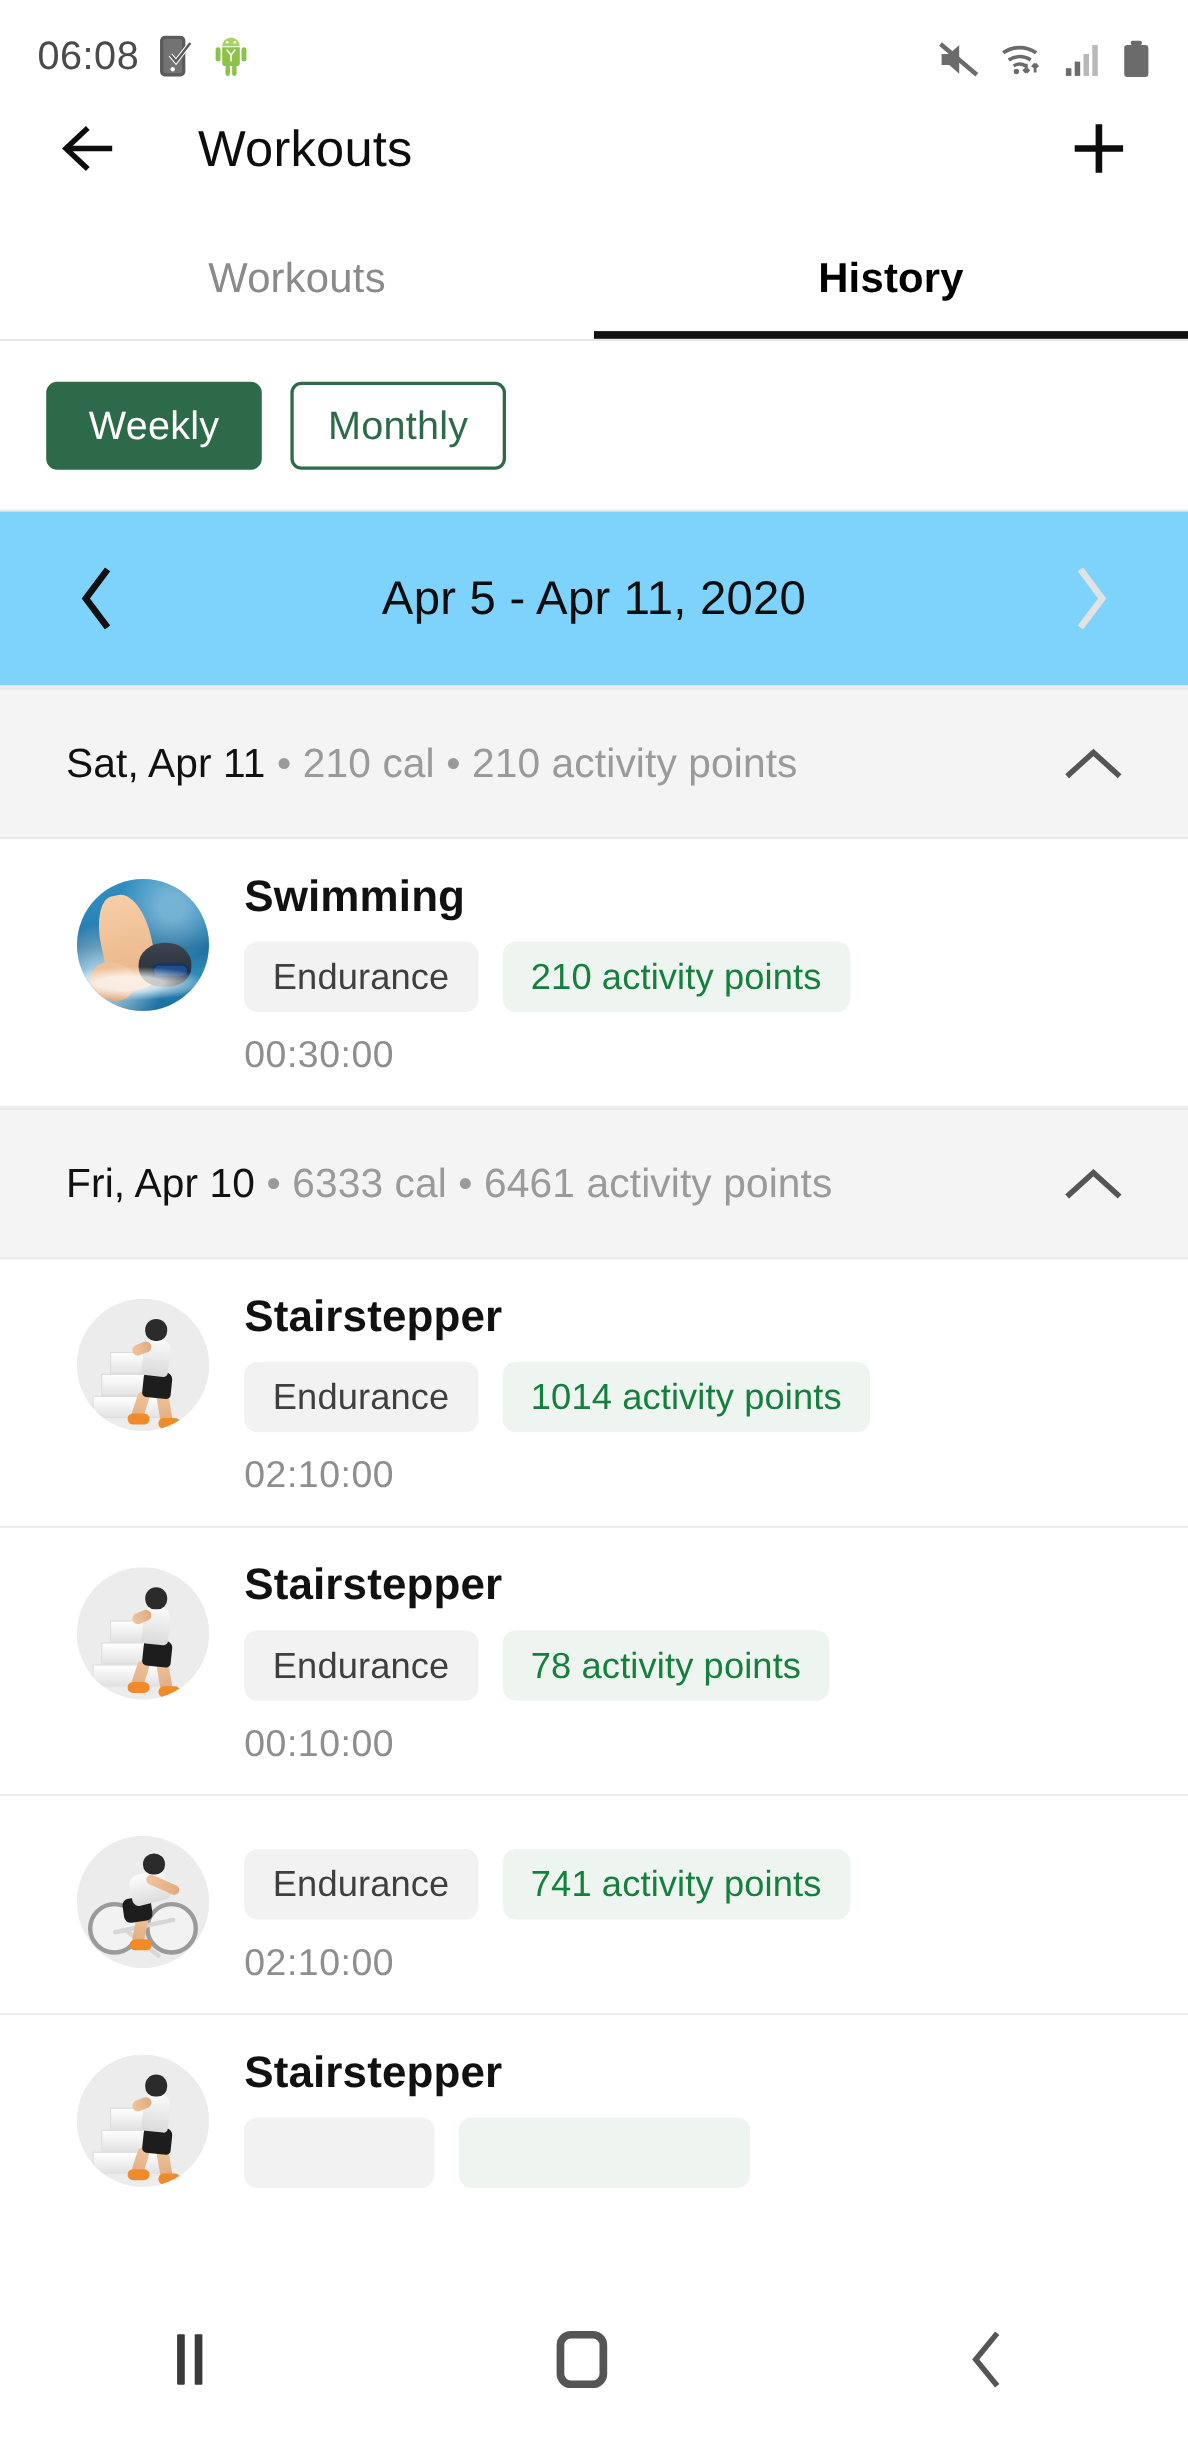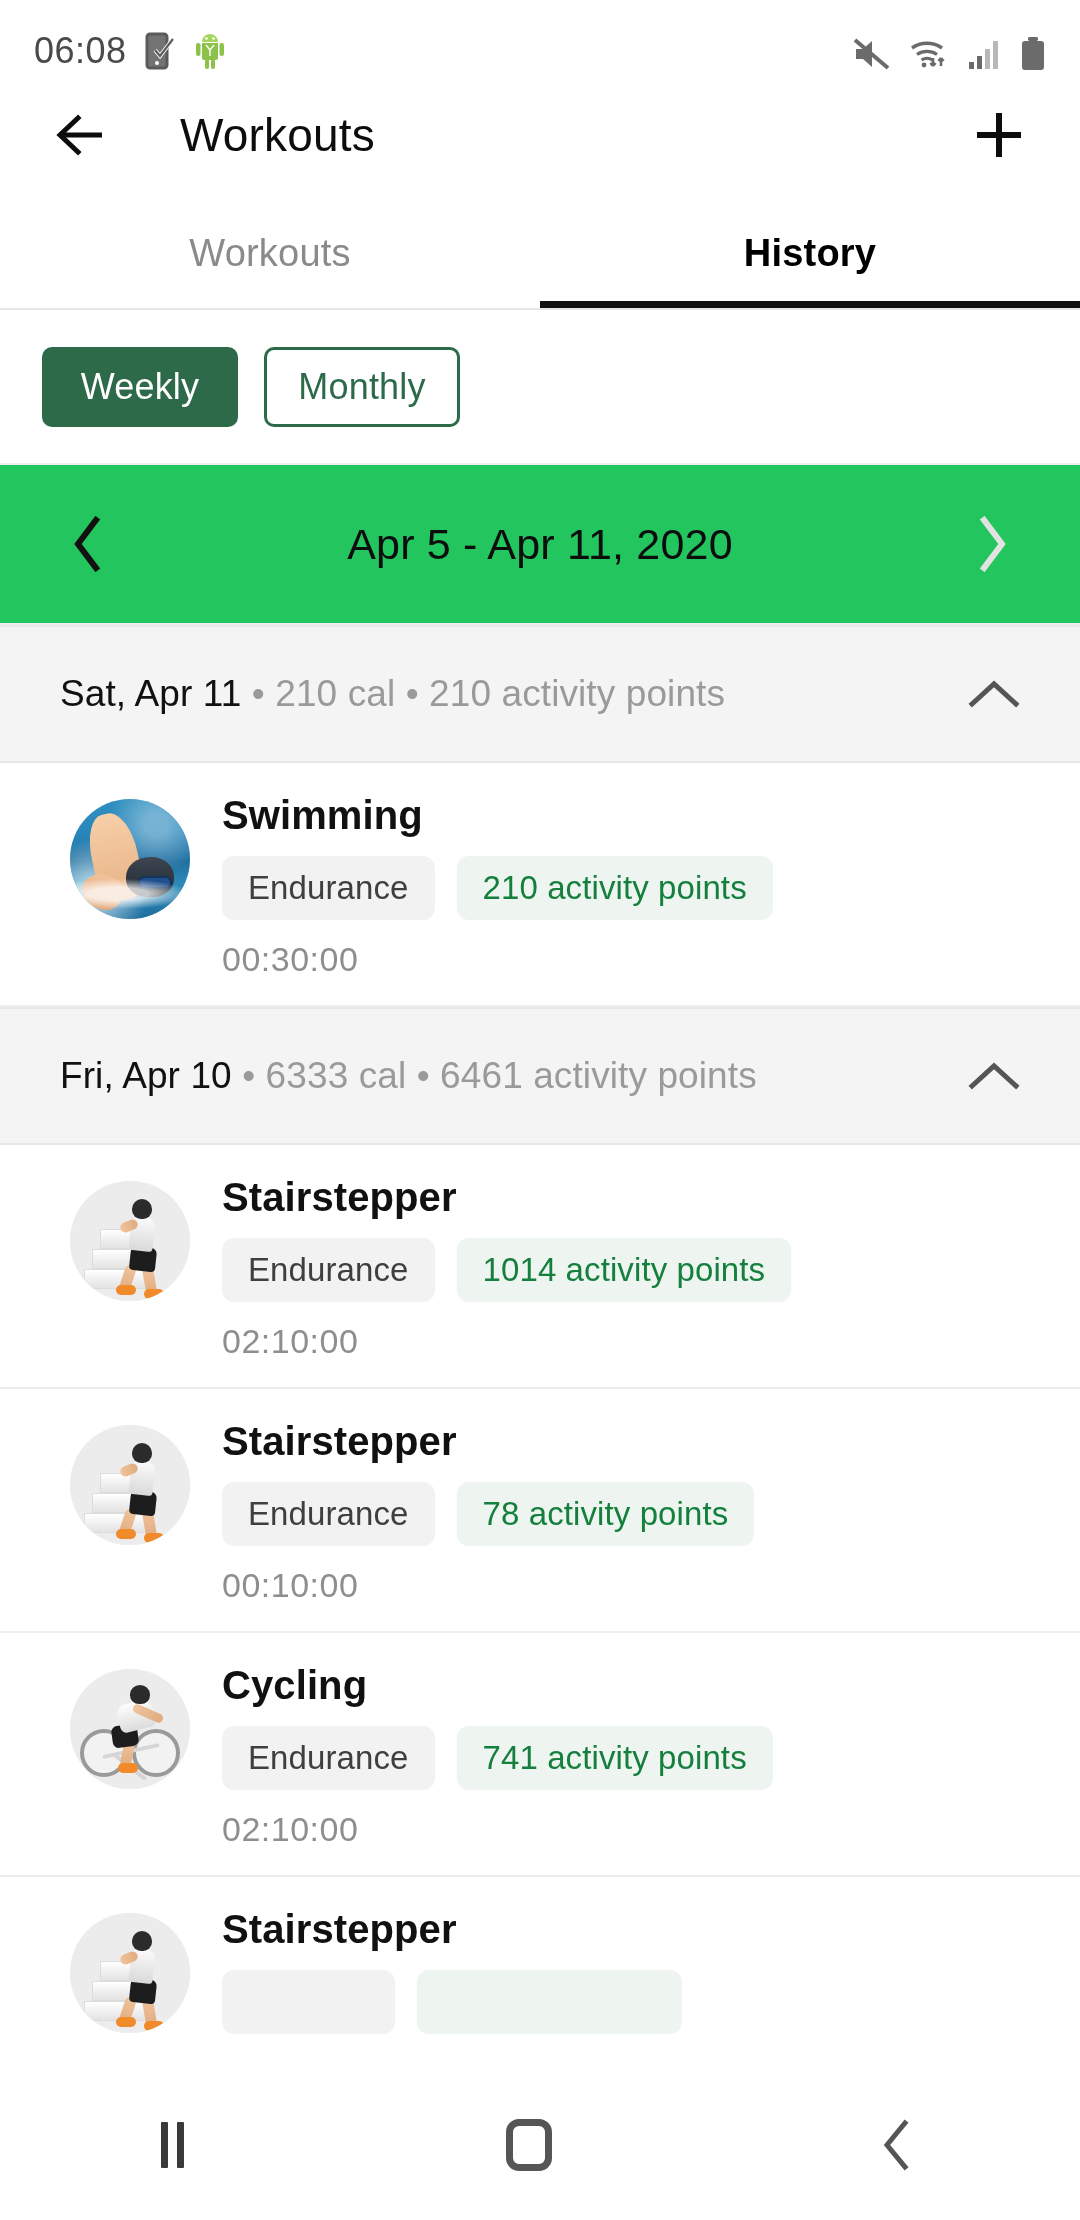--- a/index.html
+++ b/index.html
@@ -55,21 +55,21 @@
     height: 80px; min-width: 196px; padding: 0 26px;
     display: flex; align-items: center; justify-content: center;
     border-radius: 10px; font-size: 36px; letter-spacing: .2px;
   }
   .seg.on { background: #2d6a4a; color: #fff; border: 2px solid #2d6a4a; }
   .seg.off { background: #fff; color: #2d6a4a; border: 3px solid #2d6a4a; }
 
   
   .weeknav {
     height: 160px; display: flex; align-items: center; padding: 0 56px;
-    background: #22c55e; border-bottom: 2px solid #ededed;
+    background: #7dd3fc; border-bottom: 2px solid #ededed;
   }
   .weeknav .chev { width: 64px; display: flex; align-items: center; justify-content: center; }
   .week-label {
     flex: 1; text-align: center; font-size: 43px; color: #0d0d0d; letter-spacing: .2px;
   }
 
   
   .dayhead {
     height: 138px; background: #f4f4f4; display: flex; align-items: center;
     padding: 0 60px; border-top: 2px solid #e8e8e8; border-bottom: 2px solid #e8e8e8;
@@ -391,21 +391,20 @@
       <div class="cy-frame"></div>
       <div class="cy-frame2"></div>
       <div class="cy-leg"></div>
       <div class="cy-shoe"></div>
       <div class="cy-shorts"></div>
       <div class="cy-torso"></div>
       <div class="cy-arm"></div>
       <div class="cy-head"></div>
     </div>
     <div class="row-body">
-      <div class="row-title">Cycling</div>
       <div class="chips">
         <div class="chip type">Endurance</div>
         <div class="chip points">741 activity points</div>
       </div>
       <div class="row-duration">02:10:00</div>
     </div>
   </div>
 
   <div class="row partial">
     <div class="avatar">

